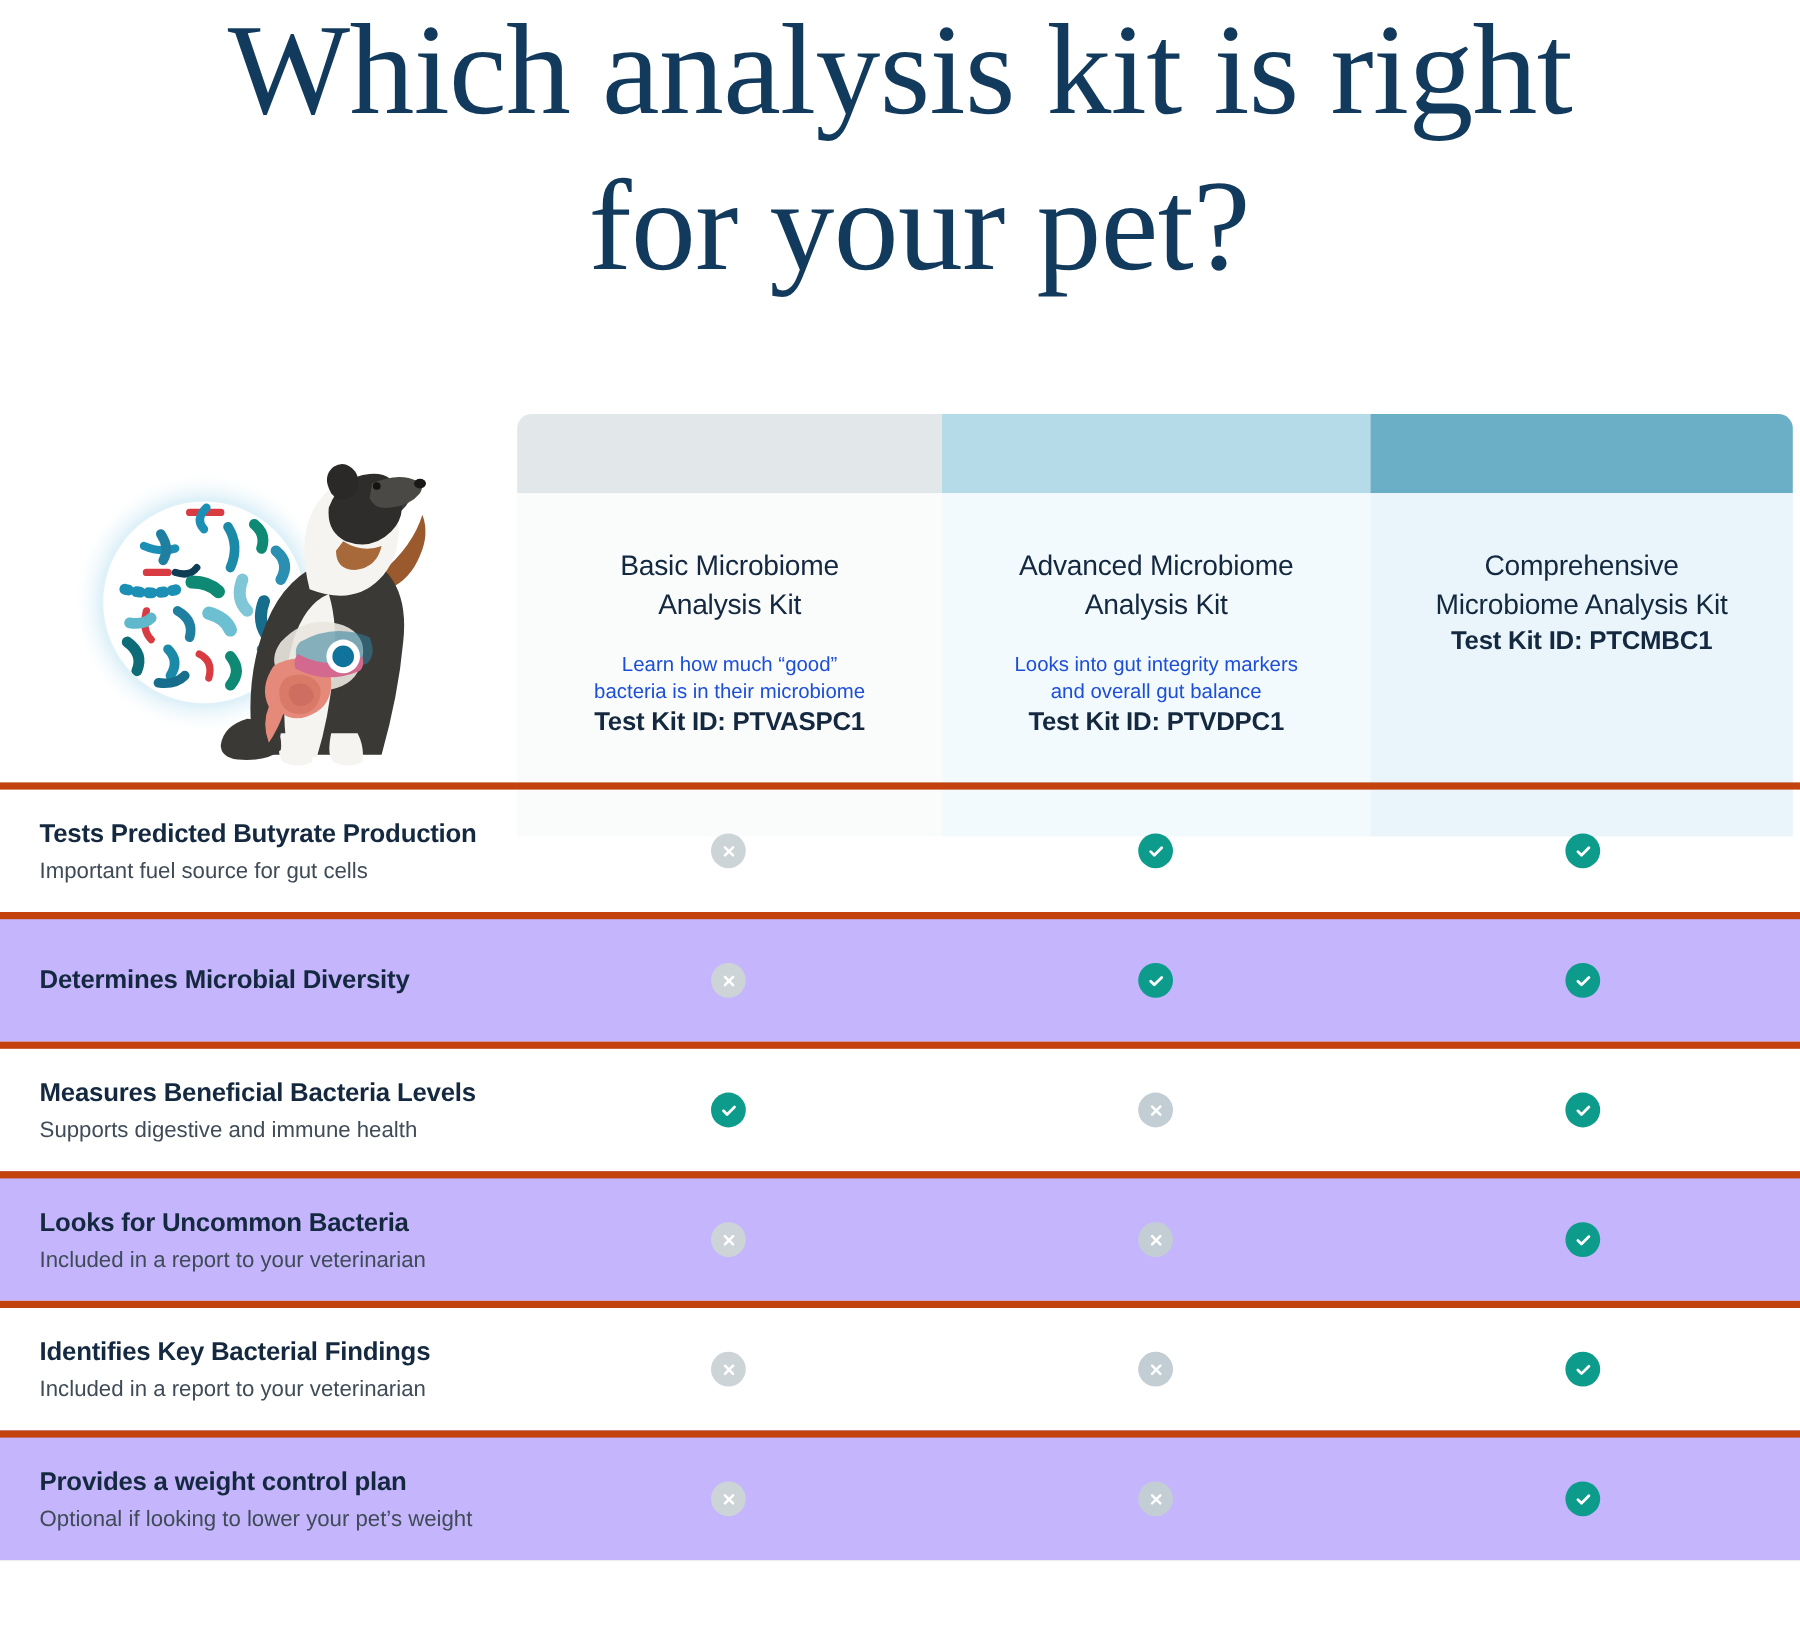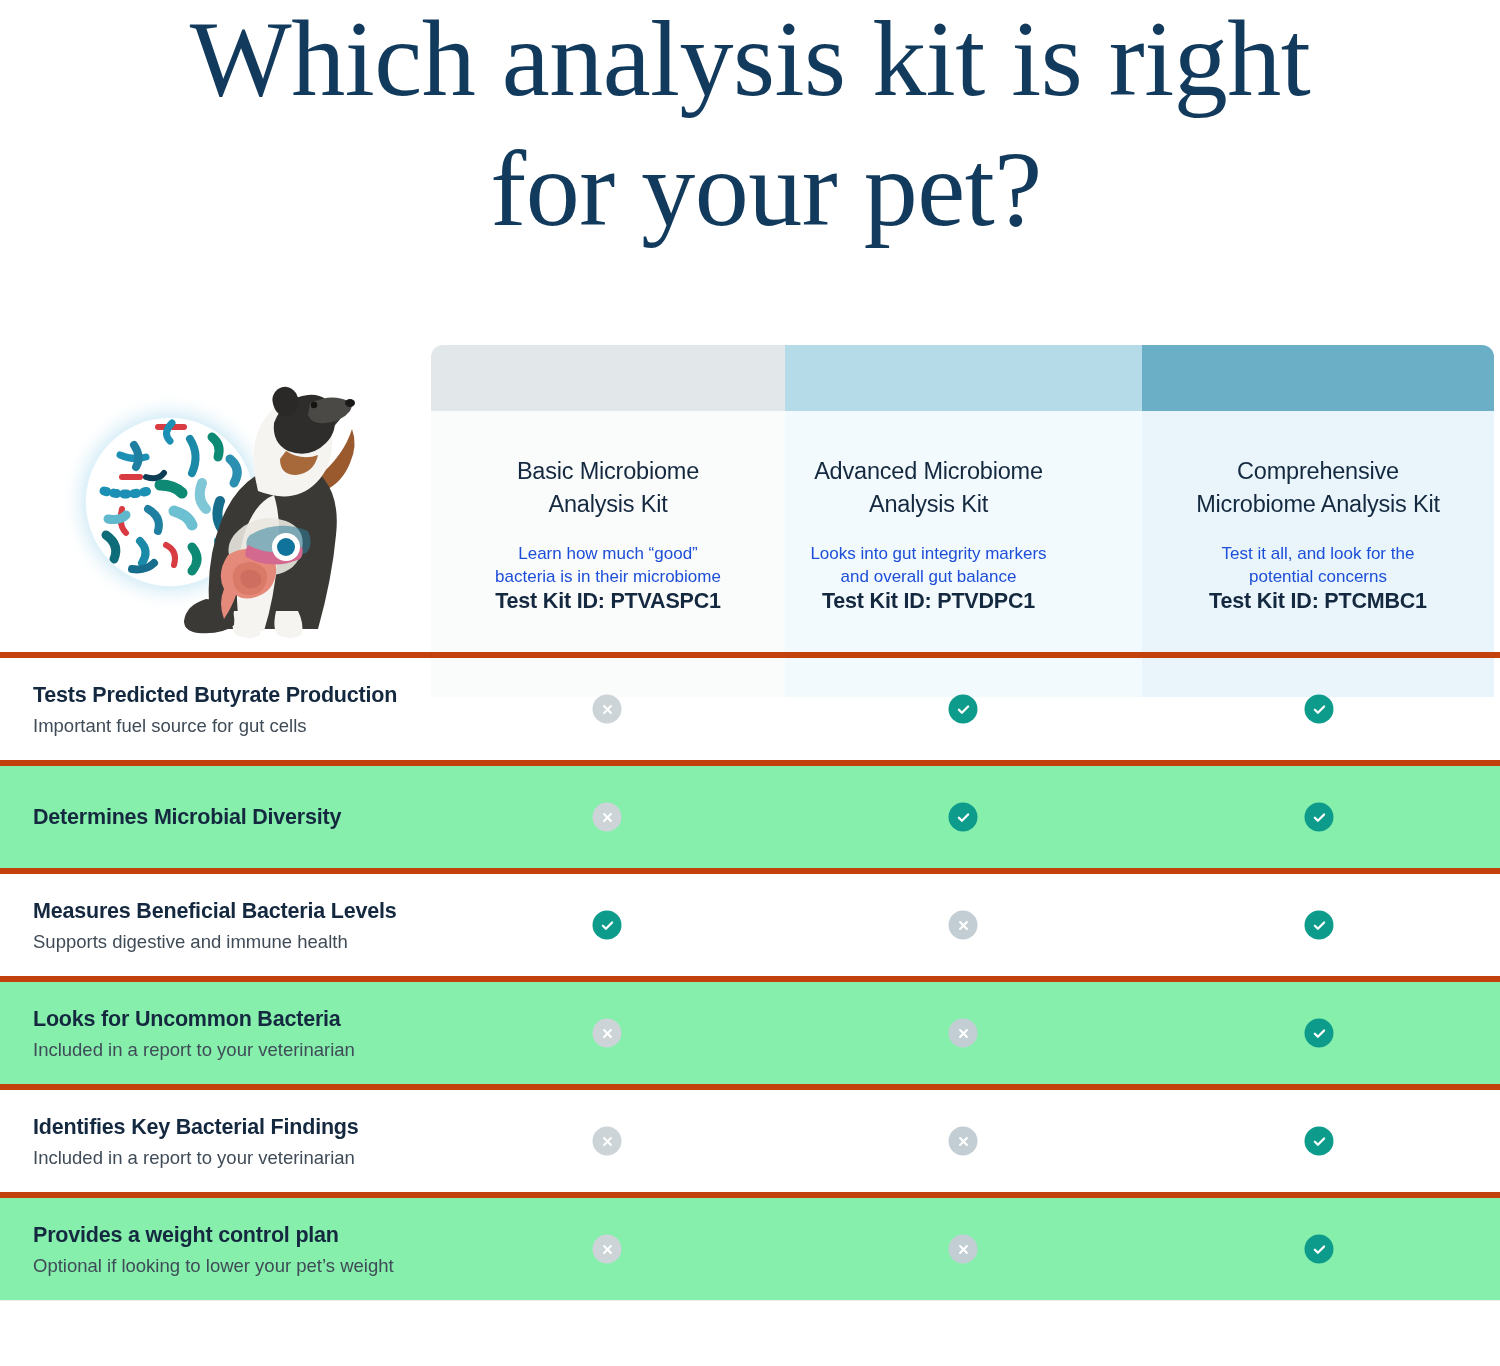--- a/index.html
+++ b/index.html
@@ -56,21 +56,21 @@
 
   
   .headcard {
     position: absolute;
     top: 66px;
     height: 286px;
     padding: 0 26px;
     text-align: center;
   }
   .headcard.c1 { left: 431px; width: 354px; }
-  .headcard.c2 { left: 750px; width: 357px; }
+  .headcard.c2 { left: 785px; width: 357px; }
   .headcard.c3 { left: 1142px; width: 352px; }
 
   .kit-name {
     margin-top: 44px;
     font-size: 23.5px;
     line-height: 33px;
     font-weight: 400;
     color: #14293f;
     letter-spacing: -0.2px;
   }
@@ -101,21 +101,21 @@
     position: absolute;
     left: 0; top: 307px;
     width: 1500px;
   }
   .row {
     position: relative;
     width: 1500px;
     height: 108px;
     border-top: 6px solid #c2410c;
   }
-  .row.alt { background: #86efac; }
+  .row.alt { background: #c4b5fd; }
   .row:last-child { border-bottom: 1px solid #eceef0; }
 
   .feat {
     position: absolute;
     left: 33px; top: 50%;
     transform: translateY(-50%);
   }
   .feat-title {
     font-size: 21.5px;
     line-height: 29px;
@@ -301,24 +301,20 @@
         <span>and overall gut balance</span>
       </div>
       <div class="kit-id">Test Kit ID: PTVDPC1</div>
     </div>
 
     <div class="headcard c3">
       <div class="kit-name">
         <span>Comprehensive</span><br>
         <span>Microbiome Analysis Kit</span>
       </div>
-      <div class="kit-desc">
-        <span>Test it all, and look for the</span><br>
-        <span>potential concerns</span>
-      </div>
       <div class="kit-id">Test Kit ID: PTCMBC1</div>
     </div>
 
     <div class="rows" id="rows-host">
         <div class="row">
           <div class="feat">
             <div class="feat-title">Tests Predicted Butyrate Production</div>
             <div class="feat-sub">Important fuel source for gut cells</div>
           </div>
           <div class="mark m1 no">

